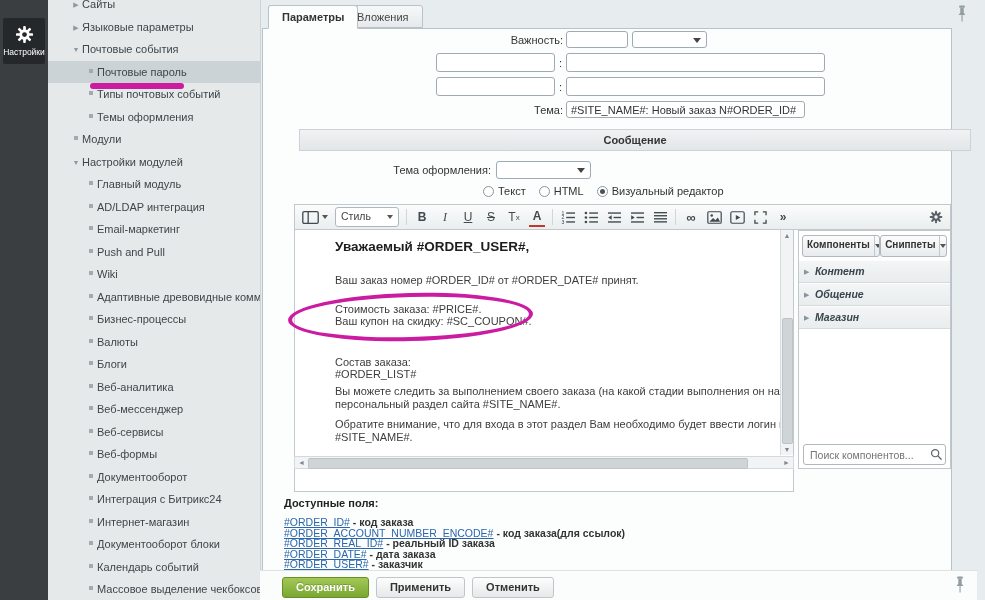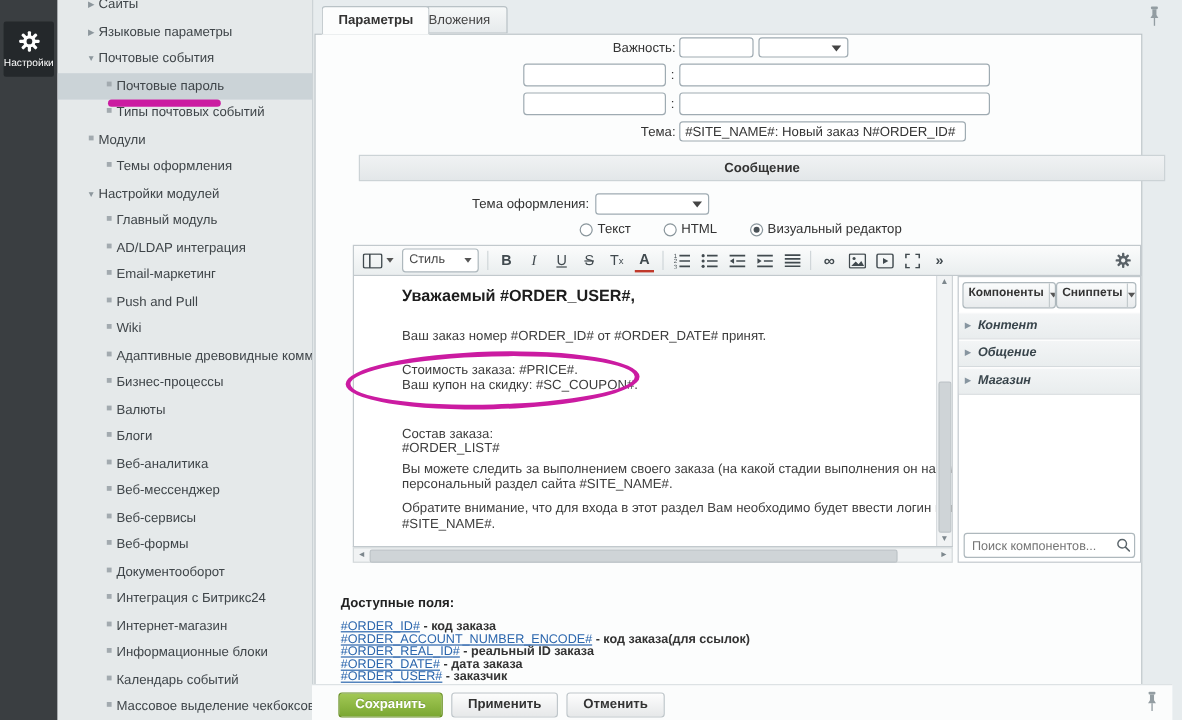--- a/index.html
+++ b/index.html
@@ -39,41 +39,41 @@
        font-family:inherit;padding:0 4px;box-sizing:border-box;color:#333;outline:none;}
   .sel{position:absolute;border:1px solid #9fabb2;border-radius:3px;background:#fff;box-sizing:border-box;cursor:pointer;}
   .sel .arr{position:absolute;right:5px;top:50%;margin-top:-2px;width:0;height:0;
             border-left:4px solid transparent;border-right:4px solid transparent;border-top:5px solid #444;}
   .sel .selval{font-size:11px;line-height:16px;padding-left:4px;color:#333;}
   .colon{position:absolute;font-size:11px;color:#333;}
 
   .sect-hd{left:8px;top:100px;width:672px;height:22px;line-height:21px;text-align:center;font-weight:bold;font-size:11px;
            color:#333;background:linear-gradient(#f0f2f3,#e3e7e9);border:1px solid #ccd3d6;box-sizing:border-box;margin-left:28px;}
 
-  .radios{left:208px;top:156px;display:flex;gap:27px;align-items:center;font-size:11px;color:#333;padding-left:12px;}
+  .radios{left:208px;top:156px;display:flex;gap:13px;align-items:center;font-size:11px;color:#333;padding-left:12px;}
   .radio-item{display:flex;align-items:center;gap:4px;cursor:pointer;}
   .rdot{width:11px;height:11px;border-radius:50%;border:1px solid #8a969c;background:#fff;box-sizing:border-box;position:relative;}
   .radio-item.checked .rdot::after{content:"";position:absolute;left:2px;top:2px;width:5px;height:5px;border-radius:50%;background:#4a5257;}
 
   
   .etoolbar{left:31px;top:175px;width:657px;height:26px;background:linear-gradient(#fbfcfc,#eaeeef);
             border:1px solid #c2c9cd;box-sizing:border-box;display:flex;align-items:center;padding:0 7px;gap:7px;color:#4d565b;}
   .tbtn{display:flex;align-items:center;justify-content:center;min-width:16px;height:18px;cursor:pointer;
         font-size:12px;color:#414a4f;}
   .tsep{width:1px;height:16px;background:#d0d6d9;}
   .tb-b{font-weight:bold;} .tb-i{font-style:italic;font-family:"Liberation Serif",serif;} .tb-u{text-decoration:underline;}
   .tb-s{text-decoration:line-through;}
   .tb-a{font-weight:bold;border-bottom:2px solid #c0392b;line-height:11px;}
   .tb-tx sub{font-size:8px;}
   .stylesel{position:relative;width:62px;height:18px;border:1px solid #aeb8bd;border-radius:3px;background:#fff;cursor:pointer;}
   .stylesel .selval{font-size:10.5px;line-height:16px;padding-left:5px;color:#444;}
   .dd-arr{width:0;height:0;border-left:3.5px solid transparent;border-right:3.5px solid transparent;border-top:4px solid #555;}
   .gear-right{margin-left:auto;cursor:pointer;display:flex;}
 
-  .ebody{left:31px;top:201px;width:500px;height:226px;background:#fff;border:1px solid #c2c9cd;border-top:none;
+  .ebody{left:31px;top:201px;width:500px;height:262px;background:#fff;border:1px solid #c2c9cd;border-top:none;
          box-sizing:border-box;overflow:hidden;}
   .econtent{position:absolute;left:40px;top:0;width:455px;color:#3d3d3d;font-size:11px;}
   .ed-line{white-space:nowrap;line-height:11.5px;}
   .ed-h1{margin-top:9px;font-size:13.5px;font-weight:bold;color:#1d1d1d;line-height:16px;}
   .mt20{margin-top:20px;} .mt17{margin-top:17px;} .mt1{margin-top:1px;} .mt29{margin-top:29px;}
   .mt4{margin-top:4px;line-height:13.5px;} .mt6{margin-top:6px;line-height:13.5px;} .lh13{line-height:13.5px;}
 
   .vsb{position:absolute;right:0;top:0;width:12px;height:225px;background:#f1f3f4;border-left:1px solid #d8dcdf;}
   .vsb .sarr{position:absolute;left:0;width:12px;font-size:7px;color:#7d878d;text-align:center;cursor:pointer;}
   .vsb .thumb{position:absolute;left:1px;width:9px;top:88px;height:124px;background:#cfd4d7;border:1px solid #bdc3c7;border-radius:2px;}
@@ -228,26 +228,26 @@
       </div>
       <div class="srow lv0 expanded">
         <span class="glyph"></span><span class="slabel">Почтовые события</span>
       </div>
       <div class="srow lv1 leaf active">
         <span class="glyph"></span><span class="slabel">Почтовые пароль</span>
       </div>
       <div class="srow lv1 leaf">
         <span class="glyph"></span><span class="slabel">Типы почтовых событий</span>
       </div>
+      <div class="srow lv1 leaf">
+        <span class="glyph"></span><span class="slabel">Темы оформления</span>
+      </div>
       <div class="srow lv0 leaf">
         <span class="glyph"></span><span class="slabel">Модули</span>
       </div>
-      <div class="srow lv1 leaf">
-        <span class="glyph"></span><span class="slabel">Темы оформления</span>
-      </div>
       <div class="srow lv0 expanded">
         <span class="glyph"></span><span class="slabel">Настройки модулей</span>
       </div>
       <div class="srow lv1 leaf">
         <span class="glyph"></span><span class="slabel">Главный модуль</span>
       </div>
       <div class="srow lv1 leaf">
         <span class="glyph"></span><span class="slabel">AD/LDAP интеграция</span>
       </div>
       <div class="srow lv1 leaf">
@@ -286,21 +286,21 @@
       <div class="srow lv1 leaf">
         <span class="glyph"></span><span class="slabel">Документооборот</span>
       </div>
       <div class="srow lv1 leaf">
         <span class="glyph"></span><span class="slabel">Интеграция с Битрикс24</span>
       </div>
       <div class="srow lv1 leaf">
         <span class="glyph"></span><span class="slabel">Интернет-магазин</span>
       </div>
       <div class="srow lv1 leaf">
-        <span class="glyph"></span><span class="slabel">Информационные блоки</span>
+        <span class="glyph"></span><span class="slabel">Документооборот блоки</span>
       </div>
       <div class="srow lv1 leaf">
         <span class="glyph"></span><span class="slabel">Календарь событий</span>
       </div>
       <div class="srow lv1 leaf">
         <span class="glyph"></span><span class="slabel">Массовое выделение чекбоксов</span>
       </div>
     </div>
 </div>
 <div class="abs annot-underline" id="annot-underline" style="background: rgb(203, 27, 161);"></div>

